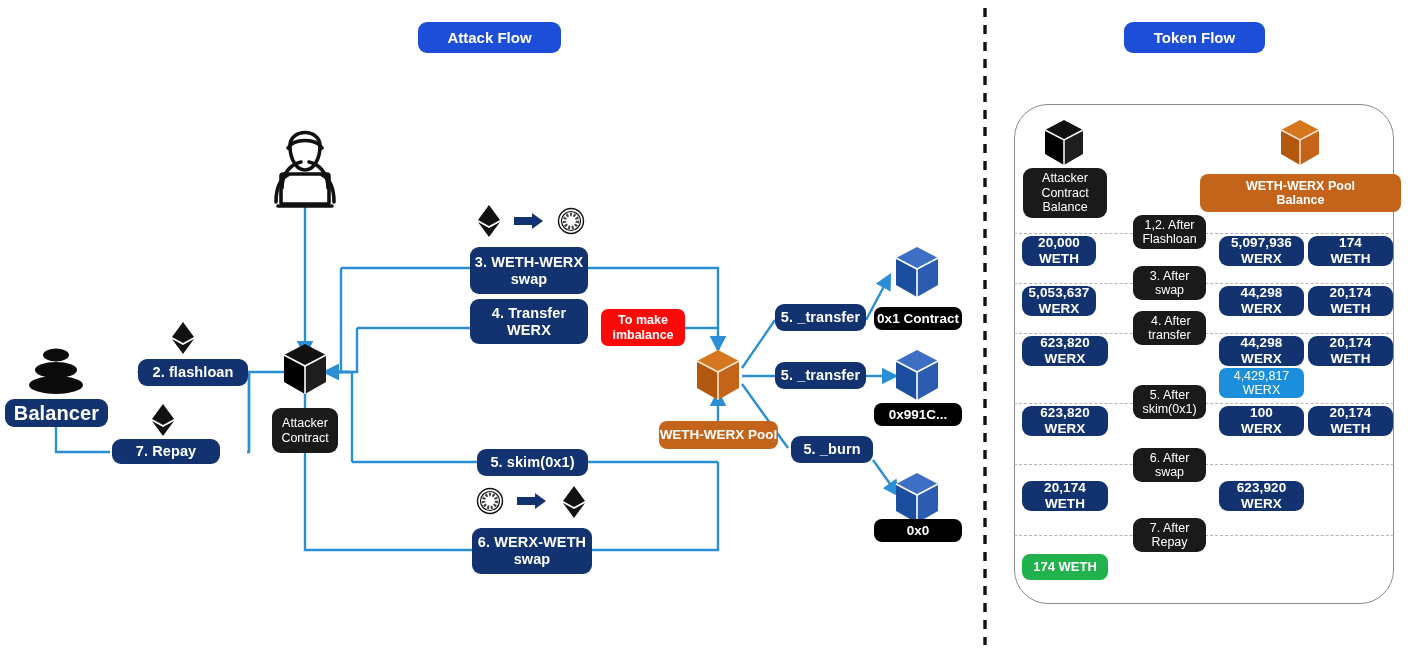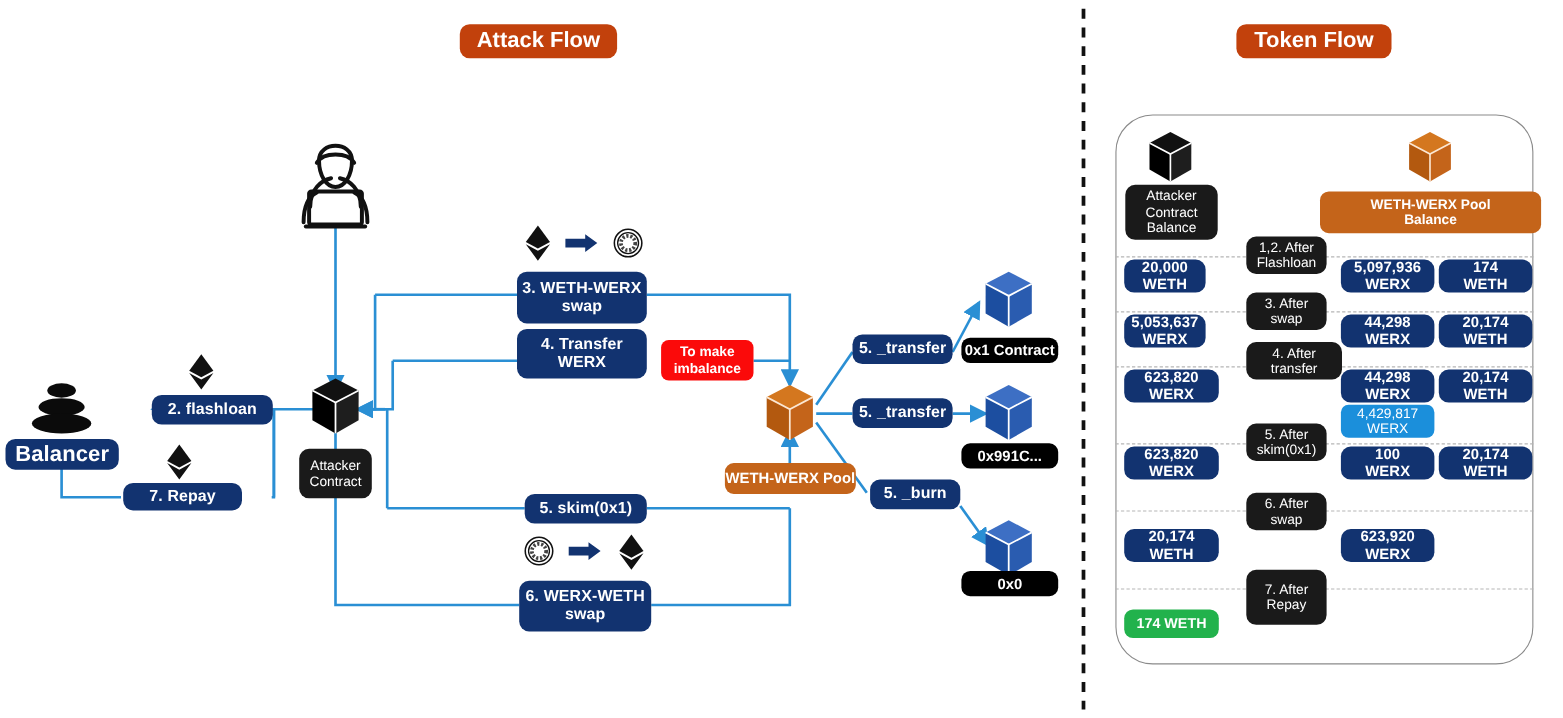--- a/index.html
+++ b/index.html
@@ -52,23 +52,23 @@
     border-radius: 8px;
     font-size: 13px; font-weight: 700;
   }
   .lightblue {
     background: #1b8fdb;
     border-radius: 7px;
     font-size: 12.5px; font-weight: 400; color:#ffffff;
   }
   .pill-title {
     position: absolute;
-    background: #c2410c;
+    background: #1d4ed8;
     border-radius: 9px;
-    color: #fff; font-size: 20px; font-weight: 700;
+    color: #fff; font-size: 15px; font-weight: 700;
     display: flex; align-items: center; justify-content: center;
     z-index: 8;
   }
 
   
   svg.layer { position: absolute; left:0; top:0; width:1421px; height:653px; overflow: visible; }
   svg.wires { z-index: 1; }
   svg.icons { z-index: 3; pointer-events:none; }
 
   
@@ -316,27 +316,27 @@
   <div class="node black" style="left:1023px; top:168px; width:84px; height:50px; white-space:pre-line;">Attacker
 Contract
 Balance</div>
   <div class="node orange" style="left:1200px; top:174px; width:201px; height:38px; white-space:pre-line; font-size:12.5px;">WETH-WERX Pool
 Balance</div>
 
   <div class="node black" style="left:1133px; top:215px; width:73px; height:34px; white-space:pre-line;">1,2. After
 Flashloan</div>
   <div class="node black" style="left:1133px; top:266px; width:73px; height:34px; white-space:pre-line;">3. After
 swap</div>
-  <div class="node black" style="left:1133px; top:311px; width:87px; height:34px; white-space:pre-line;">4. After
+  <div class="node black" style="left:1133px; top:311px; width:73px; height:34px; white-space:pre-line;text-align:right;">4. After
 transfer</div>
   <div class="node black" style="left:1133px; top:385px; width:73px; height:34px; white-space:pre-line;">5. After
 skim(0x1)</div>
   <div class="node black" style="left:1133px; top:448px; width:73px; height:34px; white-space:pre-line;">6. After
 swap</div>
-  <div class="node black" style="left:1133px; top:518px; width:73px; height:50px; white-space:pre-line;">7. After
+  <div class="node black" style="left:1133px; top:518px; width:73px; height:34px; white-space:pre-line;">7. After
 Repay</div>
 
   <div class="node navy navy-sm" style="left:1022px; top:236px; width:74px; height:30px; white-space:pre-line;">20,000
 WETH</div>
   <div class="node navy navy-sm" style="left:1219px; top:236px; width:85px; height:30px; white-space:pre-line;">5,097,936
 WERX</div>
   <div class="node navy navy-sm" style="left:1308px; top:236px; width:85px; height:30px; white-space:pre-line;">174
 WETH</div>
 
   <div class="node navy navy-sm" style="left:1022px; top:286px; width:74px; height:30px; white-space:pre-line;">5,053,637

